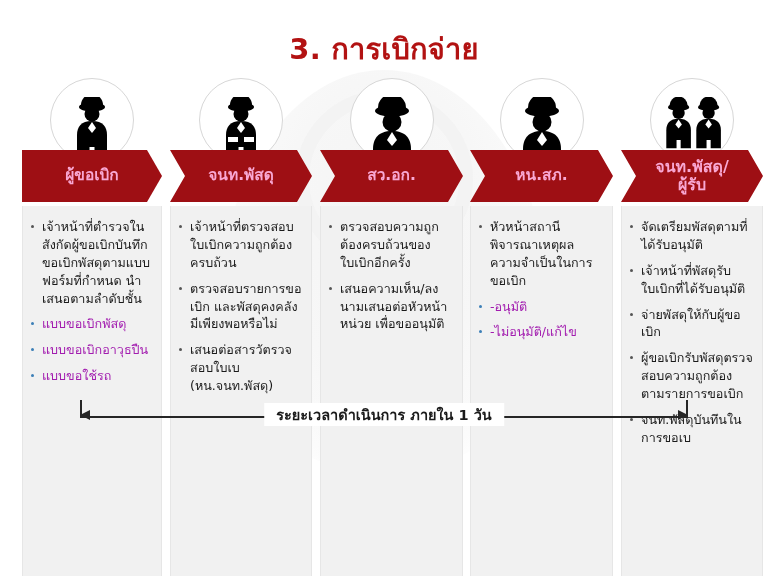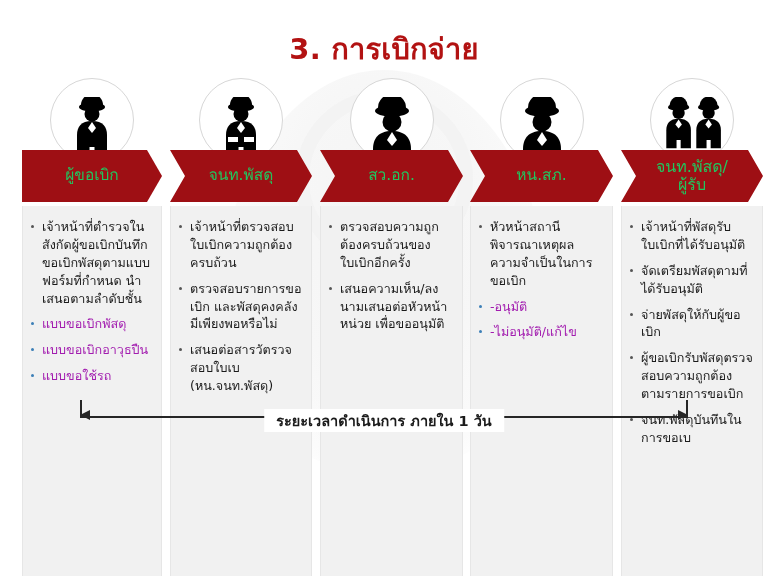--- a/index.html
+++ b/index.html
@@ -41,21 +41,21 @@
     background:#ffffff;border:1px solid #d7d7d7;
     display:flex;align-items:flex-end;justify-content:center;
     box-sizing:border-box;overflow:hidden;
   }
   .icon-wrap svg{display:block;margin-bottom:-2px;}
 
   .hdr{
     position:absolute;top:72px;left:0;height:52px;
     background:#9e0f14;
     display:flex;align-items:center;justify-content:center;
-    color:#22c55e;font-size:15.5px;font-weight:normal;line-height:1.12;
+    color:#f9a8d4;font-size:15.5px;font-weight:bold;line-height:1.12;
     text-align:center;box-sizing:border-box;padding:16px 6px;
     clip-path:polygon(0 0, calc(100% - 15px) 0, 100% 50%, calc(100% - 15px) 100%, 0 100%, 15px 50%);
   }
   .hdr.first{
     clip-path:polygon(0 0, calc(100% - 15px) 0, 100% 50%, calc(100% - 15px) 100%, 0 100%);
   }
   .hdr.two-line{font-size:16px;}
 
   .panel{
     position:absolute;top:128px;left:0;
@@ -87,21 +87,21 @@
   }
   .duration .cap.l{left:0;}
   .duration .cap.r{right:0;}
   .duration .ah{
     position:absolute;top:12px;width:0;height:0;
     border-top:5px solid transparent;border-bottom:5px solid transparent;
   }
   .duration .ah.l{left:0;border-right:10px solid #262626;}
   .duration .ah.r{right:0;border-left:10px solid #262626;}
   .duration .label{
-    position:absolute;left:50%;top:11px;transform:translateX(-50%);
+    position:absolute;left:50%;top:5px;transform:translateX(-50%);
     background:#ffffff;padding:0 12px;
     font-size:14.5px;font-weight:bold;color:#1a1a1a;white-space:nowrap;
   }
 </style>
 </head>
 <body>
 
 <div class="watermark"></div>
 
 <div class="stage">
@@ -222,22 +222,22 @@
                 </g>
               </g>
             </g>
           </svg>
         </div>
         <div class="hdr two-line" style="width: 142px;">
           <span>จนท.พัสดุ/<br>ผู้รับ</span>
         </div>
         <div class="panel" style="width: 142px; height: 378px;">
           <ul>
+            <li class="">จัดเตรียมพัสดุตามที่ได้รับอนุมัติ</li>
             <li class="">เจ้าหน้าที่พัสดุรับใบเบิกที่ได้รับอนุมัติ</li>
-            <li class="">จัดเตรียมพัสดุตามที่ได้รับอนุมัติ</li>
             <li class="">จ่ายพัสดุให้กับผู้ขอเบิก</li>
             <li class="">ผู้ขอเบิกรับพัสดุตรวจสอบความถูกต้องตามรายการขอเบิก</li>
             <li class="">จนท.พัสดุบันทึนในการขอเบ</li>
           </ul>
         </div>
       </div>
     </div>
 
   <div class="duration">
     <div class="line"></div>

